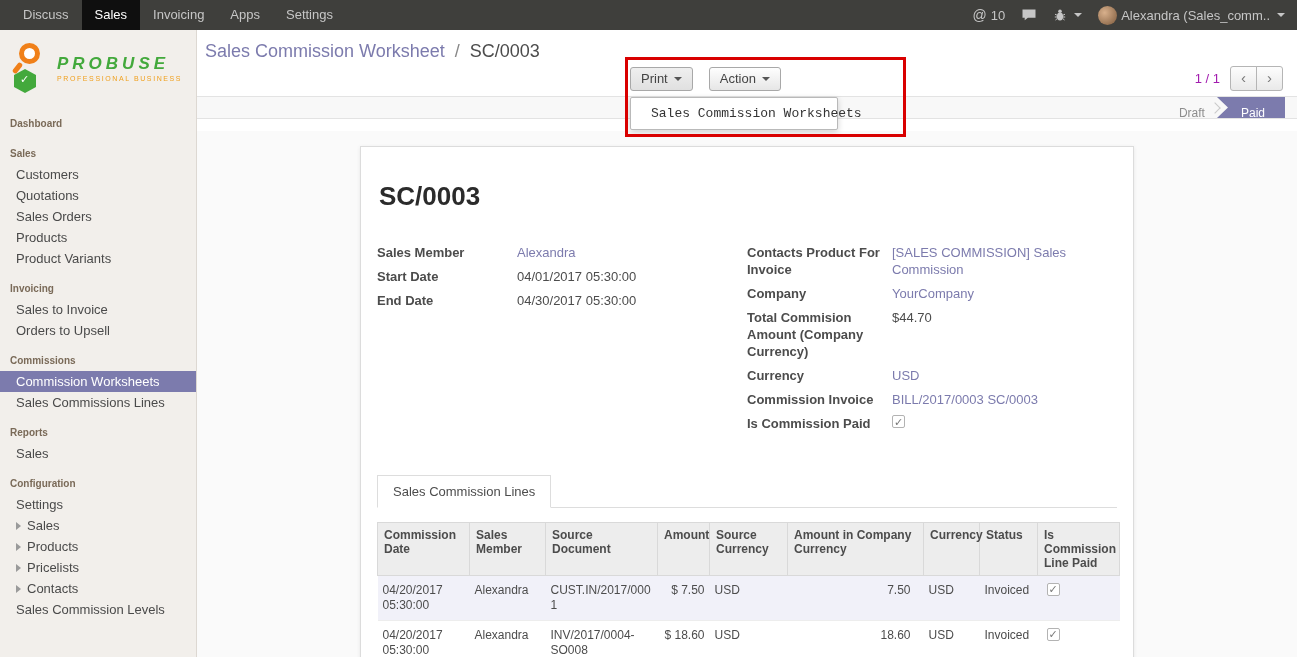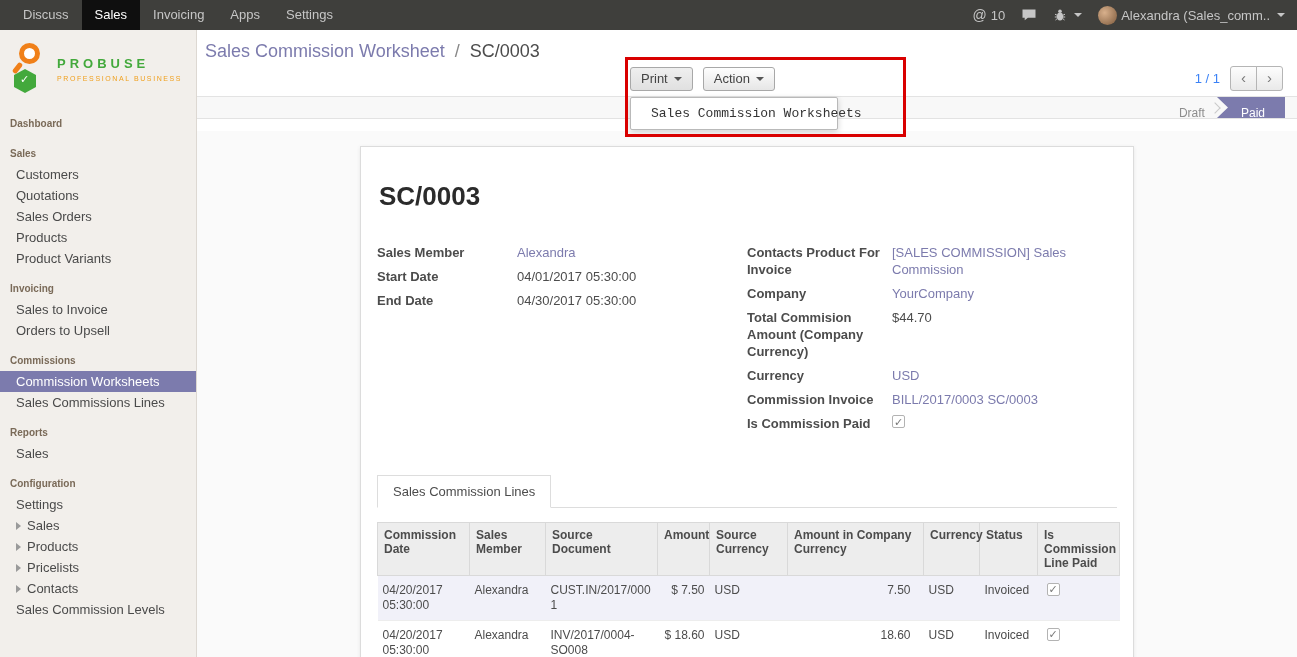--- a/index.html
+++ b/index.html
@@ -26,49 +26,49 @@
     border-right:1px solid #ddd8d2; overflow:hidden; z-index:30; }
   .logo { display:flex; align-items:center; gap:9px; padding:12px 8px 10px 12px; }
   .logo-glyph { position:relative; width:36px; height:52px; flex:0 0 36px; }
   .lens { position:absolute; top:1px; left:7px; width:21px; height:21px; border:5px solid #f08019;
     border-radius:50%; background:#fff; }
   .lens::after { content:""; position:absolute; left:-9px; top:14px; width:5px; height:12px;
     background:#f08019; transform:rotate(38deg); border-radius:2px; }
   .hex { position:absolute; left:2px; top:27px; width:22px; height:24px; background:#43a93c;
     clip-path:polygon(50% 0,100% 25%,100% 75%,50% 100%,0 75%,0 25%); }
   .hex::after { content:"✓"; color:#fff; font-size:11px; position:absolute; left:6px; top:4px; }
-  .brand { color:#43a93c; font-size:13px; font-weight:bold; letter-spacing:4px; line-height:18px; }
+  .brand { color:#43a93c; font-size:17px; font-weight:bold; letter-spacing:4px; line-height:18px;font-style:italic; }
   .tagline { color:#f0a01e; font-size:7px; letter-spacing:1.6px; margin-top:2px; }
   .side-nav { margin-top:4px; }
   .side-header { margin-top:9px; padding:3px 10px; font-weight:bold; color:#7a6a58; font-size:10px;
     line-height:15px; cursor:pointer; }
   .side-item { padding:3px 10px 3px 16px; color:#4a4a4a; font-size:13px; line-height:15px; cursor:pointer;
     display:flex; align-items:center; }
   .side-item.selected { background:#7c7bad; color:#fff; }
   .tri { display:inline-block; width:0; height:0; border-top:4px solid transparent;
     border-bottom:4px solid transparent; border-left:5px solid #9a9a9a; margin-right:6px; flex:0 0 auto; }
   
   .main { position:absolute; top:30px; left:197px; right:0; bottom:0; background:#fff; }
   .breadcrumb { position:absolute; left:8px; top:11px; font-size:18px; z-index:20; }
   .breadcrumb .bc-link { color:#7c7bad; cursor:pointer; }
   .breadcrumb .bc-sep { color:#888; margin:0 5px; }
   .breadcrumb .bc-current { color:#4c4c4c; }
-  .toolbar { position:absolute; left:433px; top:37px; display:flex; gap:10px; z-index:45; }
+  .toolbar { position:absolute; left:433px; top:37px; display:flex; gap:16px; z-index:45; }
   .btn { padding:3px 10px 4px; font-size:13px; color:#444; background:linear-gradient(#fefefe,#e6e6e6);
     border:1px solid #a8a8a8; border-radius:3px; cursor:pointer; display:flex; align-items:center; }
   .btn.open { background:linear-gradient(#efefef,#e0e0e0); }
   .caret-dark { width:0; height:0; border-left:4px solid transparent; border-right:4px solid transparent;
     border-top:4px solid #555; display:inline-block; margin-left:6px; }
   .dropdown-menu { position:absolute; left:433px; top:67px; width:208px; background:#fff;
     border:1px solid #b9b9b9; border-radius:2px; box-shadow:0 2px 6px rgba(0,0,0,.18); z-index:55; padding:4px 0;font-family:Liberation Mono, monospace; }
   .dropdown-item { padding:4px 20px; font-size:13px; color:#333; cursor:pointer; white-space:nowrap; }
   .annotation-box { position:absolute; left:428px; top:27px; width:281px; height:80px;
     border:3px solid #d90000; z-index:60; pointer-events:none; }
   .pager { position:absolute; right:14px; top:36px; display:flex; align-items:center; gap:10px; z-index:20; }
-  .pager-text { font-size:13px; color:#3b82f6; }
+  .pager-text { font-size:13px; color:#a21caf; }
   .pager-btns { display:flex; }
   .pager-btn { width:27px; height:25px; border:1px solid #b5b5b5; background:linear-gradient(#fdfdfd,#e9e9e9);
     color:#777; font-size:15px; line-height:22px; text-align:center; cursor:pointer; }
   .pager-btn.prev { border-radius:3px 0 0 3px; }
   .pager-btn.next { border-radius:0 3px 3px 0; margin-left:-1px; }
   .status-row { position:absolute; top:66px; left:0; right:0; height:23px; background:#f8f8f8;
     border-top:1px solid #e3e3e3; border-bottom:1px solid #e3e3e3; display:flex; justify-content:flex-end;
     align-items:stretch; padding-right:12px; z-index:10; }
   .state { line-height:33px; font-size:12px; color:#8d8d8d; padding:0 14px; cursor:pointer; }
   .state-sep { align-self:center; width:8px; height:8px; border-top:1px solid #c9c9c9;

